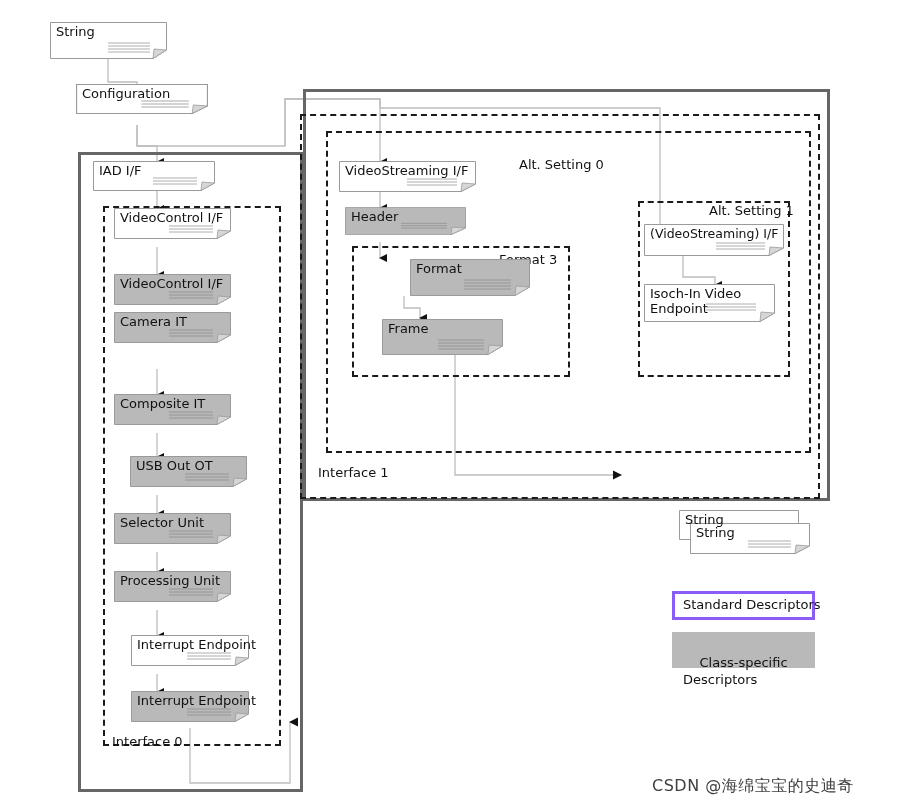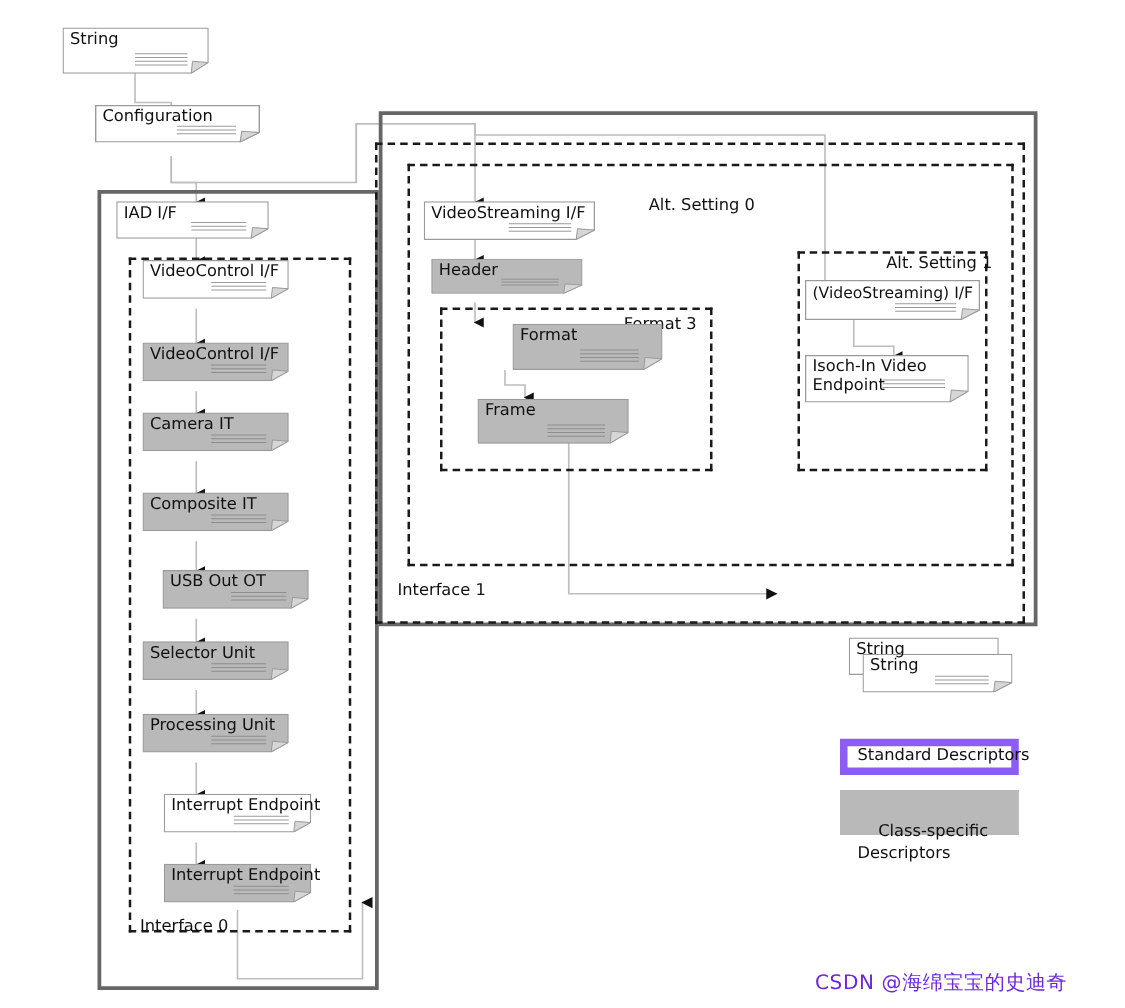--- a/index.html
+++ b/index.html
@@ -35,21 +35,21 @@
     top: 3px;
     white-space: pre;
     z-index: 2;
     font-size: 13px;
     color: #111;
   }
 
   
   .plainbox {
     position: absolute;
-    border: 6px solid #8b5cf6;
+    border: 3px solid #8b5cf6;
     background: #fff;
     font-size: 13px;
     color: #111;
     padding: 5px 8px;
     line-height: 1.25;
     white-space: pre;
   }
   .plainbox.gray {
     background: #b9b9b9;
     border-color: #b9b9b9;
@@ -85,21 +85,21 @@
     position: absolute;
     left: 0; top: 0;
     width: 900px; height: 806px;
     pointer-events: none;
   }
 
   
   .watermark {
     position: absolute;
     font-size: 16px;
-    color: #6d28d9;
+    color: #404040;
     white-space: pre;
     letter-spacing: 0.5px;
   }
 </style>
 </head>
 <body>
 
 <div id="canvas">
 
   <svg class="conn" viewBox="0 0 900 806" xmlns="http://www.w3.org/2000/svg">
@@ -229,21 +229,21 @@
       <path d="M103,30.5 L116.5,23 L104,22 Z" fill="#d6d6d6" stroke="#9a9a9a" stroke-width="0.8"></path>
       <g stroke="#8d8d8d" stroke-width="0.8">
         <line x1="55" y1="18" x2="99" y2="18"></line>
         <line x1="55" y1="21" x2="99" y2="21"></line>
         <line x1="55" y1="24" x2="99" y2="24"></line>
       </g>
     </svg>
     <span class="doc-label">VideoControl I/F</span>
   </div>
 
-  <div class="doc" style="left:114px; top:330px; width:117px; height:31px;">
+  <div class="doc" style="left:114px; top:312px; width:117px; height:31px;">
     <svg class="doc-svg" viewBox="0 0 117 31" preserveAspectRatio="none" xmlns="http://www.w3.org/2000/svg">
       <path d="M0.5,0.5 L116.5,0.5 L116.5,23 L103,30.5 L0.5,30.5 Z" fill="#b9b9b9" stroke="#9a9a9a" stroke-width="1"></path>
       <path d="M103,30.5 L116.5,23 L104,22 Z" fill="#d6d6d6" stroke="#9a9a9a" stroke-width="0.8"></path>
       <g stroke="#8d8d8d" stroke-width="0.8">
         <line x1="55" y1="18" x2="99" y2="18"></line>
         <line x1="55" y1="21" x2="99" y2="21"></line>
         <line x1="55" y1="24" x2="99" y2="24"></line>
       </g>
     </svg>
     <span class="doc-label">Camera IT</span>

